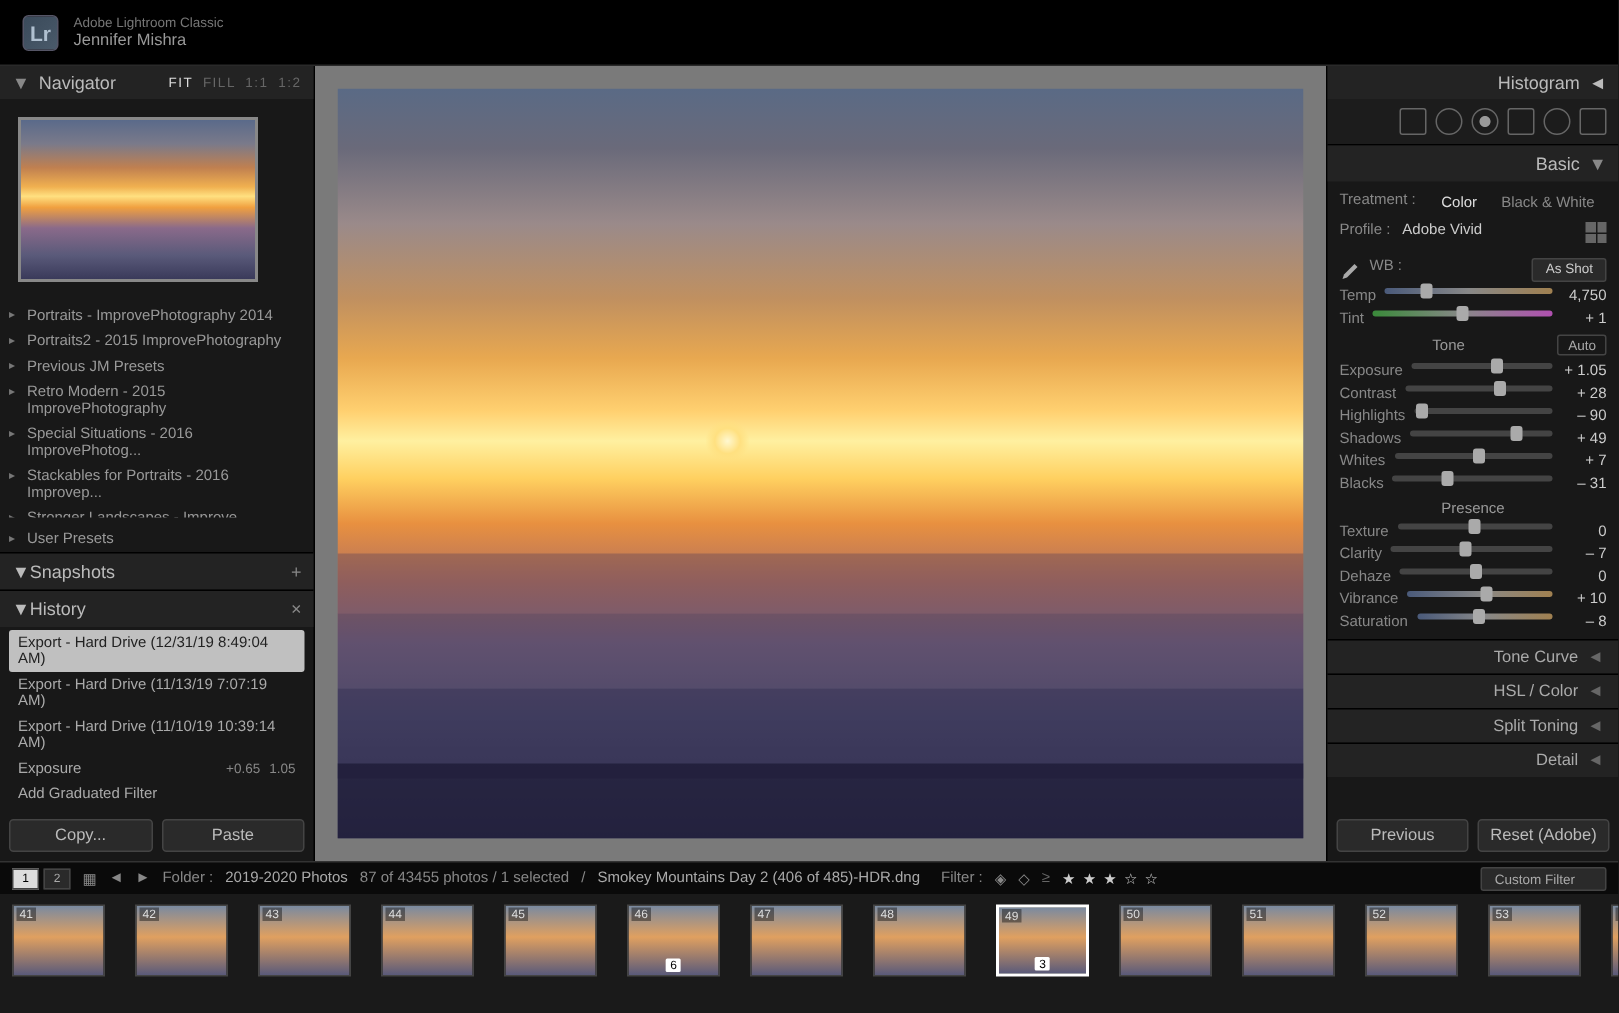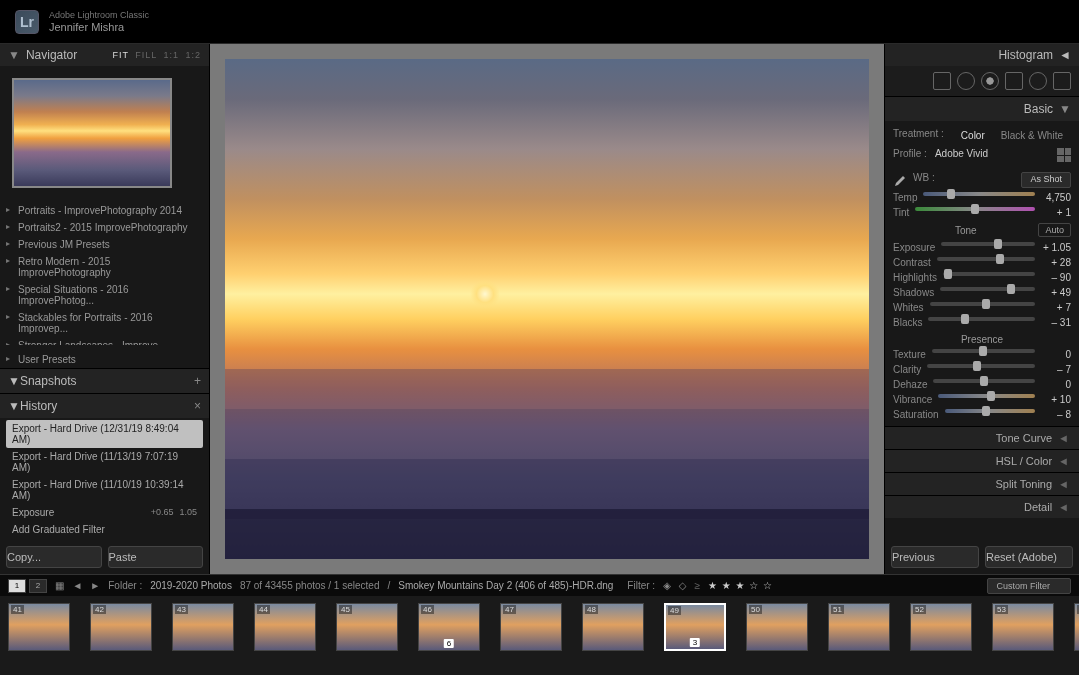--- a/index.html
+++ b/index.html
@@ -26,21 +26,21 @@
 .preset-item{padding:3px 8px 3px 18px;font-size:10px;color:#999;position:relative;cursor:pointer}
 .preset-item::before{content:'▸';position:absolute;left:6px;color:#777;font-size:8px}
 .sub-header{display:flex;align-items:center;padding:5px 8px;background:#232323;font-size:12px;color:#bbb;border-top:1px solid #000}
 .sub-header .plus{margin-left:auto;color:#888}
 .history-list{padding:2px 6px}
 .hist-item{padding:3px 6px;font-size:10px;color:#aaa;border-radius:2px;display:flex}
 .hist-item.sel{background:#c0c0c0;color:#222}
 .hist-item .v1{margin-left:auto;color:#888;font-size:9px}
 .hist-item .v2{margin-left:6px;color:#888;font-size:9px}
 .btn-row{display:flex;gap:6px;padding:6px}
-.btn{flex:1;background:#2a2a2a;border:1px solid #444;padding:4px 0;font-size:11px;color:#bbb;border-radius:3px;cursor:pointer}
+.btn{flex:1;background:#2a2a2a;border:1px solid #444;padding:4px 0;text-align:center;font-size:11px;color:#bbb;border-radius:3px;cursor:pointer}
 .center{flex:1;background:#7a7a7a;display:flex;align-items:center;justify-content:center;padding:15px}
 .photo{width:100%;height:100%;position:relative;overflow:hidden}
 .photo .sky{background:linear-gradient(180deg,#5a6a85 0%,#6a6a7a 8%,#9a8a8a 18%,#c09060 28%,#e8a850 36%,#ffd070 43%,#fff0a0 47%,#ffd060 52%,#e89040 58%,#b07060 66%,#806a85 74%,#5a5a7a 84%,#3a3a5a 100%)}
 .sun{position:absolute;left:38%;top:44%;width:30px;height:30px;background:radial-gradient(circle,#fff8d0 0%,#ffe080 40%,transparent 70%);border-radius:50%}
 .ridge{position:absolute;left:0;right:0;background:rgba(40,40,70,0.3)}
 .right-panel{width:195px;background:#181818;border-left:1px solid #000;display:flex;flex-direction:column;font-size:10px}
 .hist-header{display:flex;align-items:center;justify-content:flex-end;padding:4px 8px;background:#232323;color:#bbb;font-size:12px}
 .tool-strip{display:flex;gap:6px;padding:6px 8px;justify-content:flex-end;align-items:center;background:#1c1c1c;border-bottom:1px solid #000}
 .tool{width:18px;height:18px;border:1px solid #666;border-radius:2px;cursor:pointer}
 .tool.circ{border-radius:50%}

